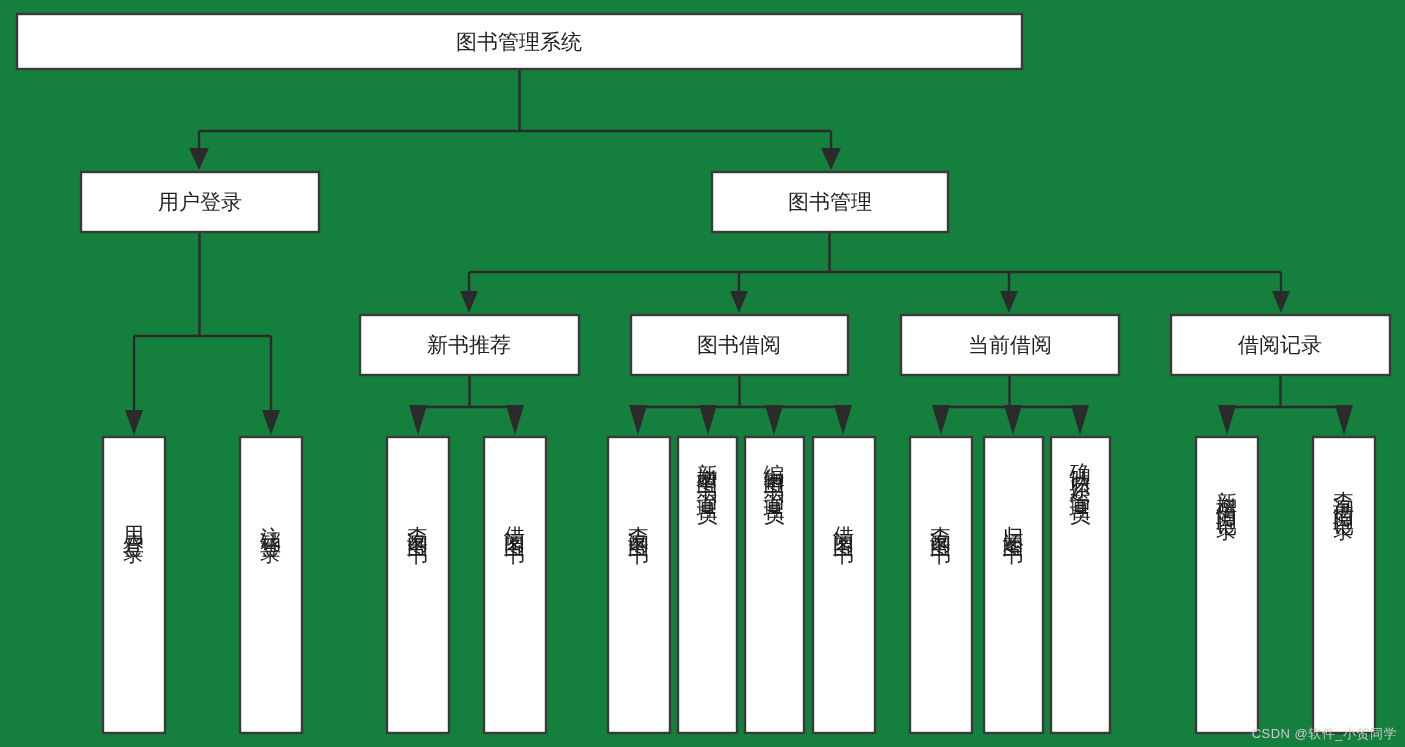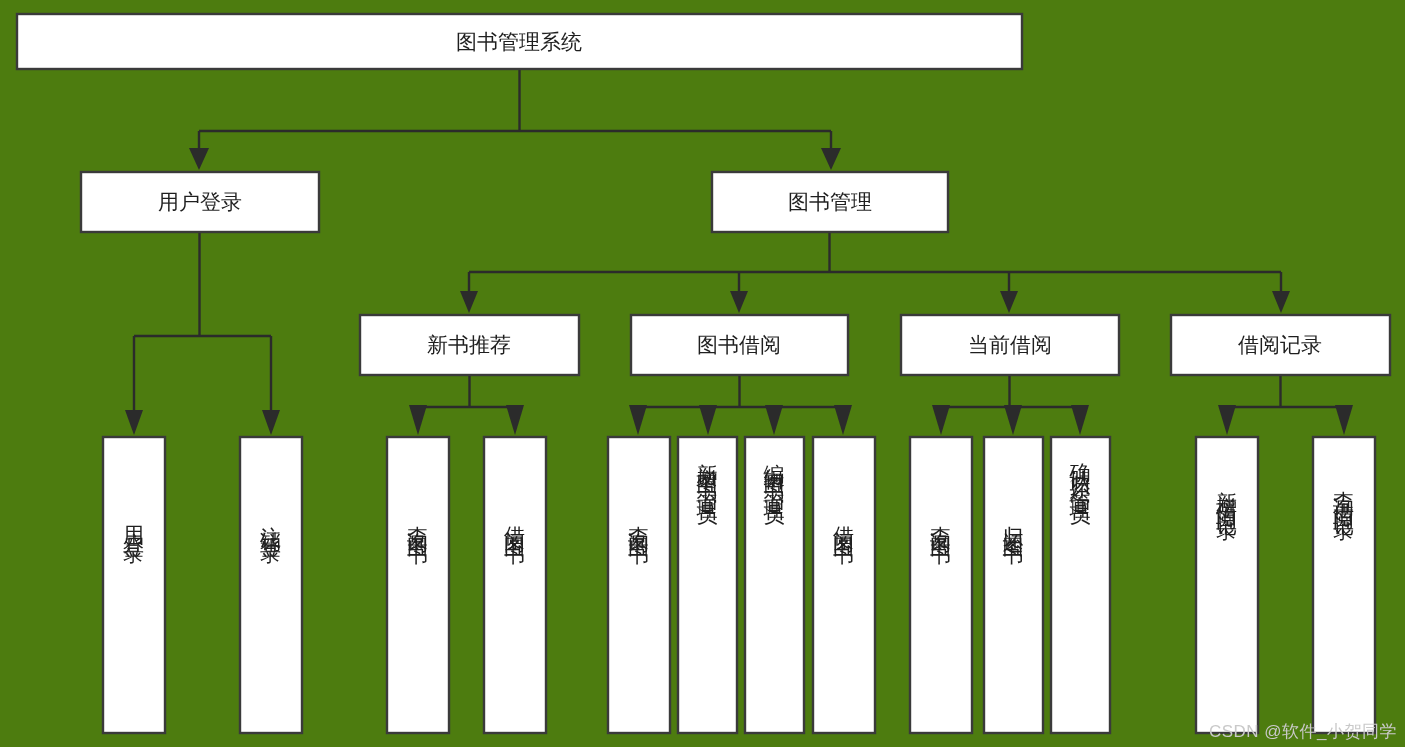--- a/index.html
+++ b/index.html
@@ -10,21 +10,21 @@
   body {
     width: 1405px;
     height: 747px;
     font-family: "Liberation Sans", "DejaVu Sans", sans-serif;
     overflow: hidden;
   }
   #diagram-root {
     position: relative;
     width: 1405px;
     height: 747px;
-    background: #4d7c0f;
+    background: #15803d;
   }
   svg.diagram-canvas {
     position: absolute;
     top: 0;
     left: 0;
     width: 1405px;
     height: 747px;
     display: block;
   }
   .node-box {
@@ -49,21 +49,21 @@
     fill: #1f1f1f;
     text-anchor: middle;
     dominant-baseline: middle;
     white-space: pre;
   }
   .watermark-text {
     position: absolute;
     right: 8px;
     bottom: 4px;
     font-family: "Liberation Sans", "DejaVu Sans", sans-serif;
-    font-size: 17px;
+    font-size: 13px;
     color: #c9c9c9;
     letter-spacing: 0.5px;
     white-space: nowrap;
     user-select: none;
   }
   .vlabel-wrap {
     position: absolute;
     display: flex;
     align-items: flex-start;
     justify-content: center;

